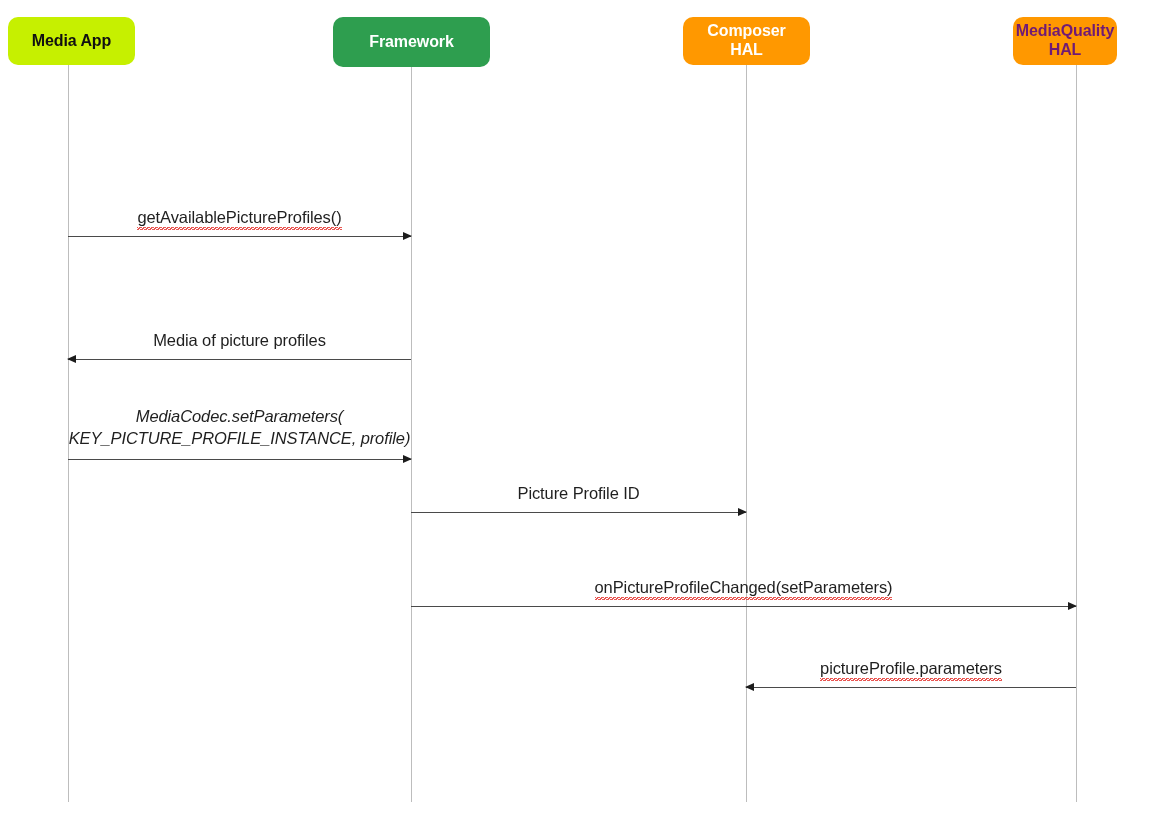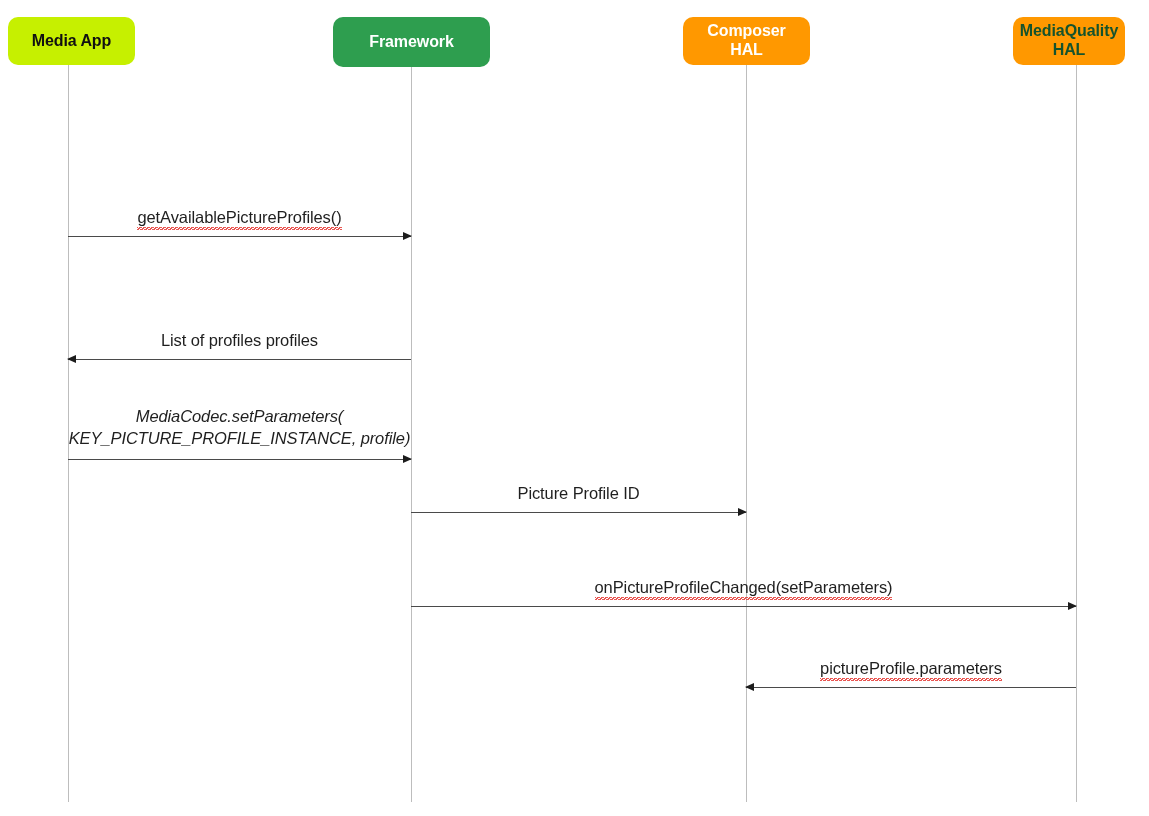--- a/index.html
+++ b/index.html
@@ -115,31 +115,31 @@
 <div id="diagram">
 
 <div class="lifeline" style="left: 68px; top: 65px; height: 737px;"></div>
     <div class="participant" style="left: 8px; top: 17px; width: 127px; height: 48px; background: rgb(198, 240, 0); color: rgb(17, 17, 17);"><span>Media App</span></div>
     <div class="lifeline" style="left: 411px; top: 65px; height: 737px;"></div>
     <div class="participant" style="left: 333px; top: 17px; width: 157px; height: 50px; background: rgb(46, 158, 79); color: rgb(255, 255, 255);"><span>Framework</span></div>
     <div class="lifeline" style="left: 746px; top: 65px; height: 737px;"></div>
     <div class="participant" style="left: 683px; top: 17px; width: 127px; height: 48px; background: rgb(255, 152, 0); color: rgb(255, 255, 255);"><span>Composer
 HAL</span></div>
     <div class="lifeline" style="left: 1076px; top: 65px; height: 737px;"></div>
-    <div class="participant" style="left: 1013px; top: 17px; width: 112px; height: 48px; background: rgb(255, 152, 0); color: #14532d;"><span>MediaQuality
+    <div class="participant" style="left: 1013px; top: 17px; width: 104px; height: 48px; background: rgb(255, 152, 0); color: #701a75;"><span>MediaQuality
 HAL</span></div>
     <div class="message" style="left: 68px; top: 236px; width: 343px;">
       <div class="msg-line"></div>
       <div class="msg-head right"></div>
       <div class="msg-label one-line"><span class="squiggle">getAvailablePictureProfiles()</span></div>
     </div>
     <div class="message" style="left: 68px; top: 359px; width: 343px;">
       <div class="msg-line"></div>
       <div class="msg-head left"></div>
-      <div class="msg-label one-line">List of profiles profiles</div>
+      <div class="msg-label one-line">Media of picture profiles</div>
     </div>
     <div class="message" style="left: 68px; top: 459px; width: 343px;">
       <div class="msg-line"></div>
       <div class="msg-head right"></div>
       <div class="msg-label two-line">MediaCodec.setParameters(
 KEY_PICTURE_PROFILE_INSTANCE, profile)</div>
     </div>
     <div class="message" style="left: 411px; top: 512px; width: 335px;">
       <div class="msg-line"></div>
       <div class="msg-head right"></div>

